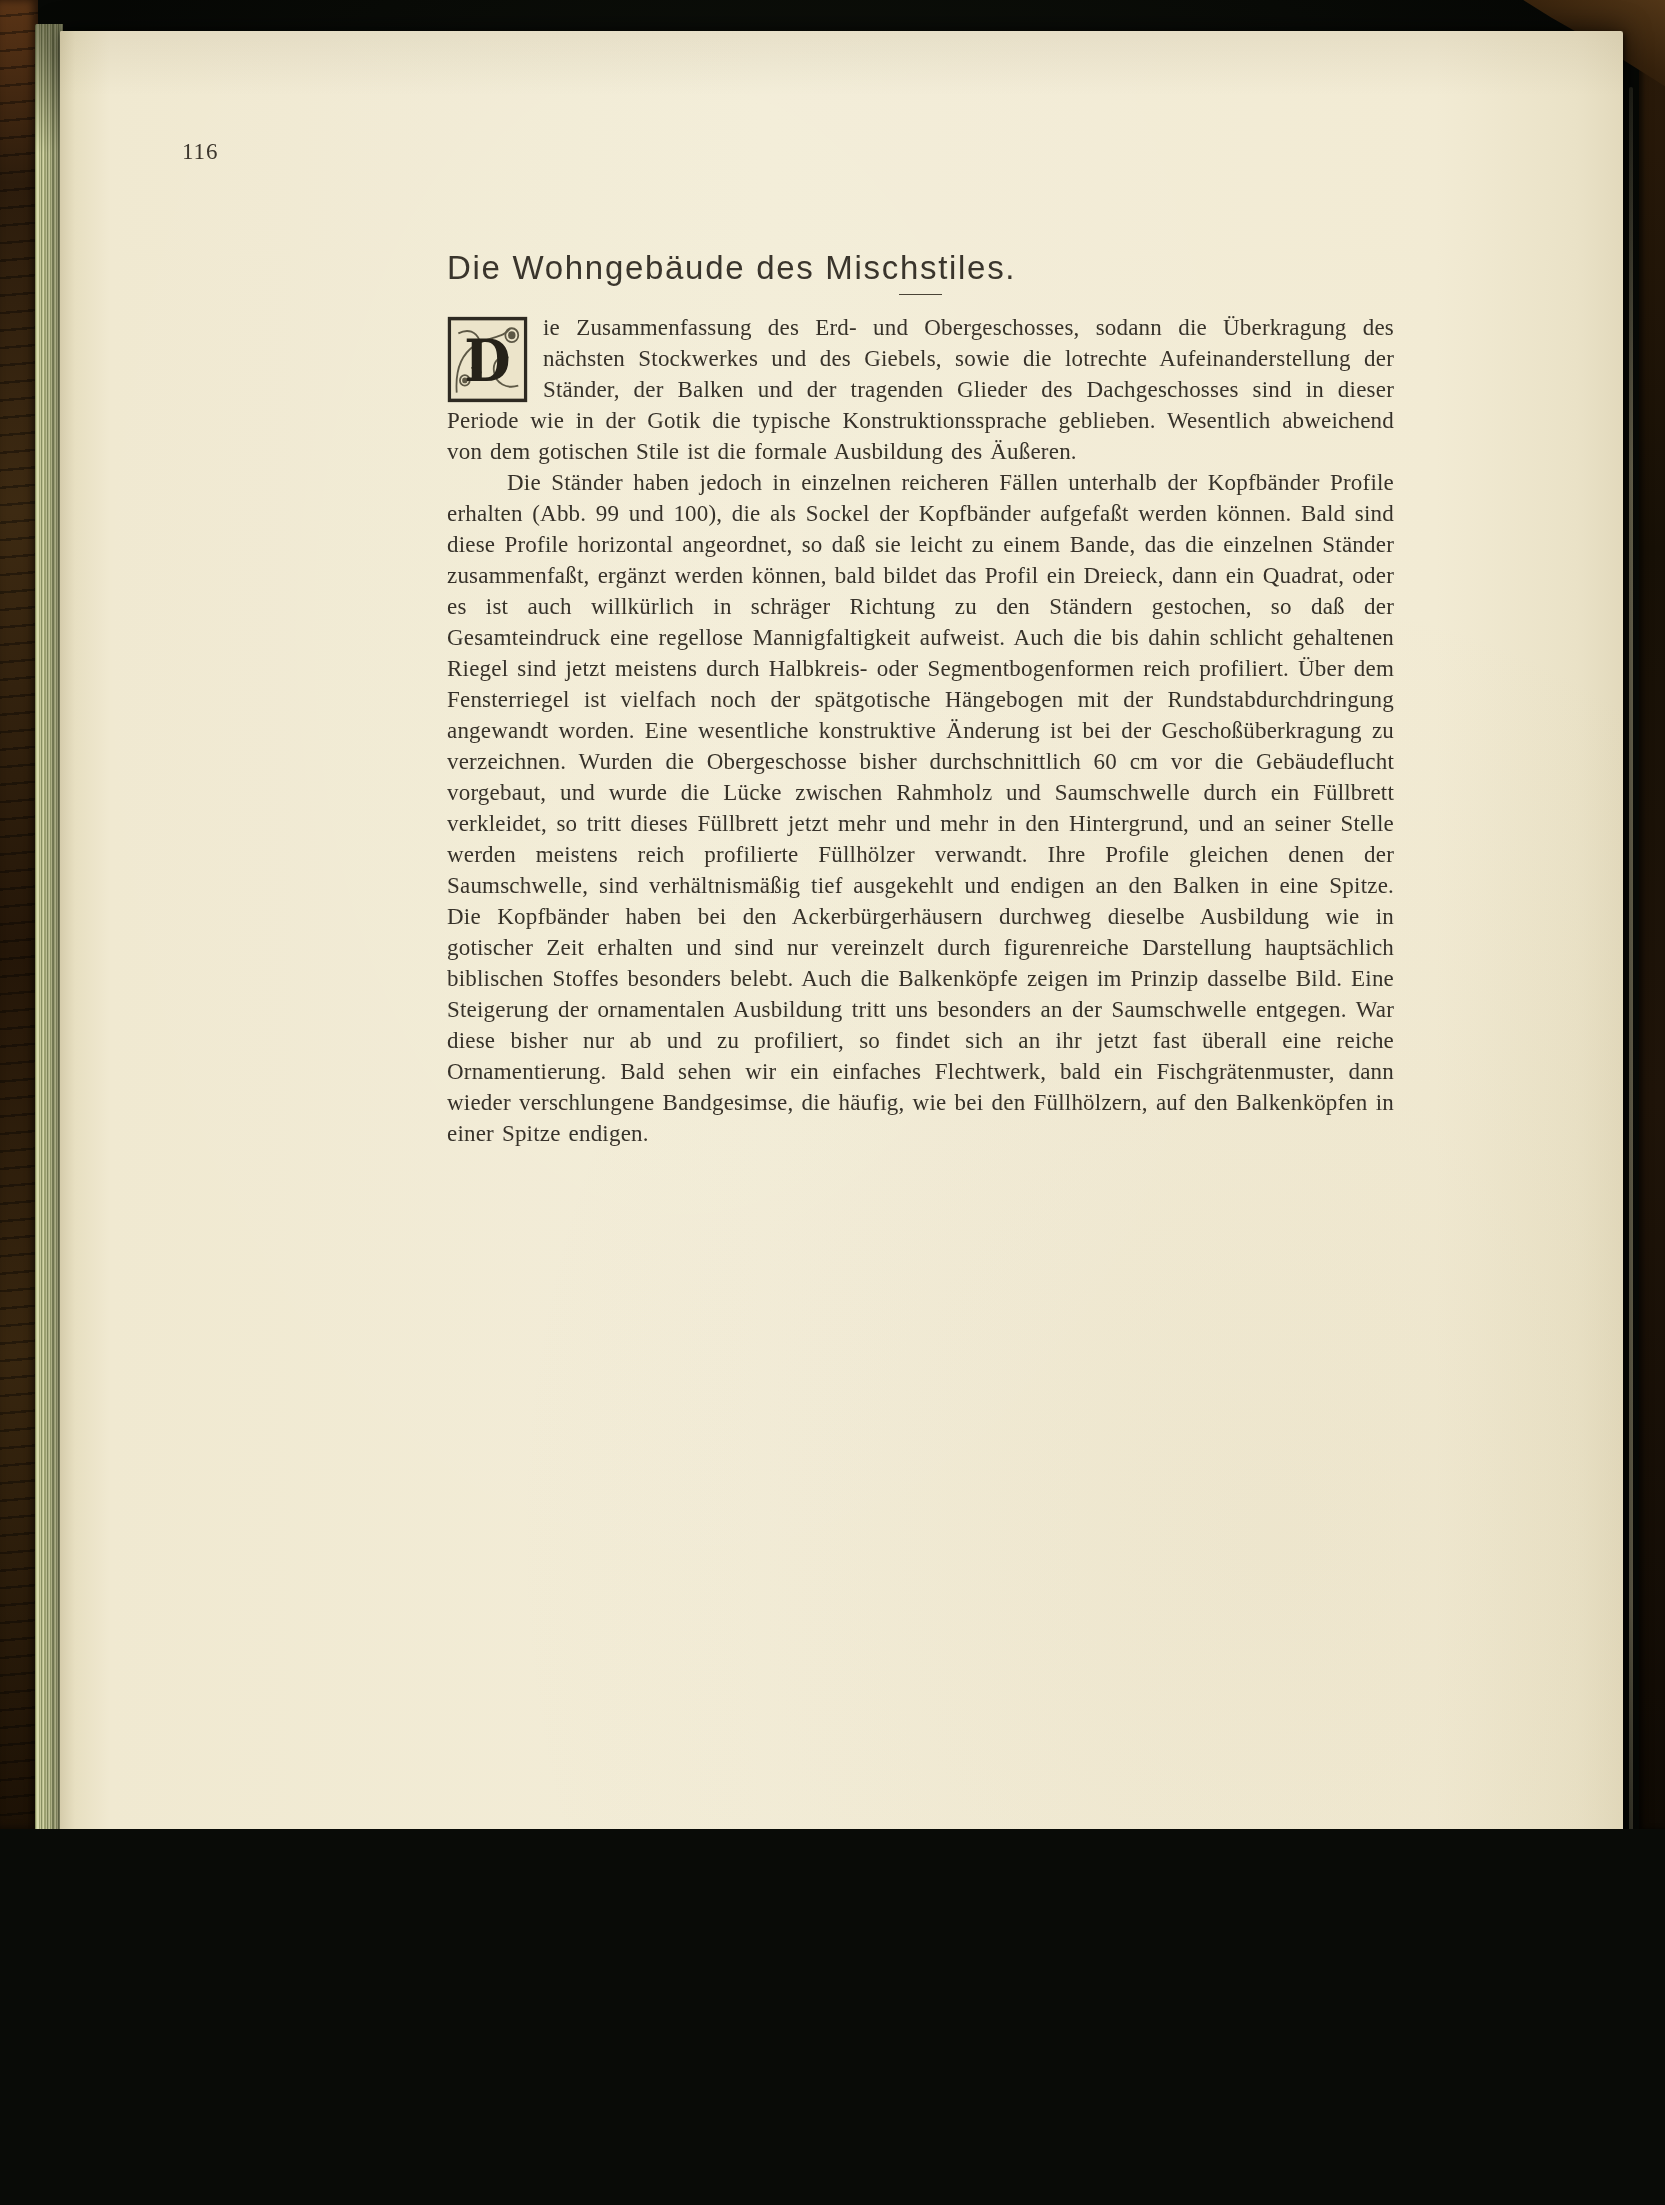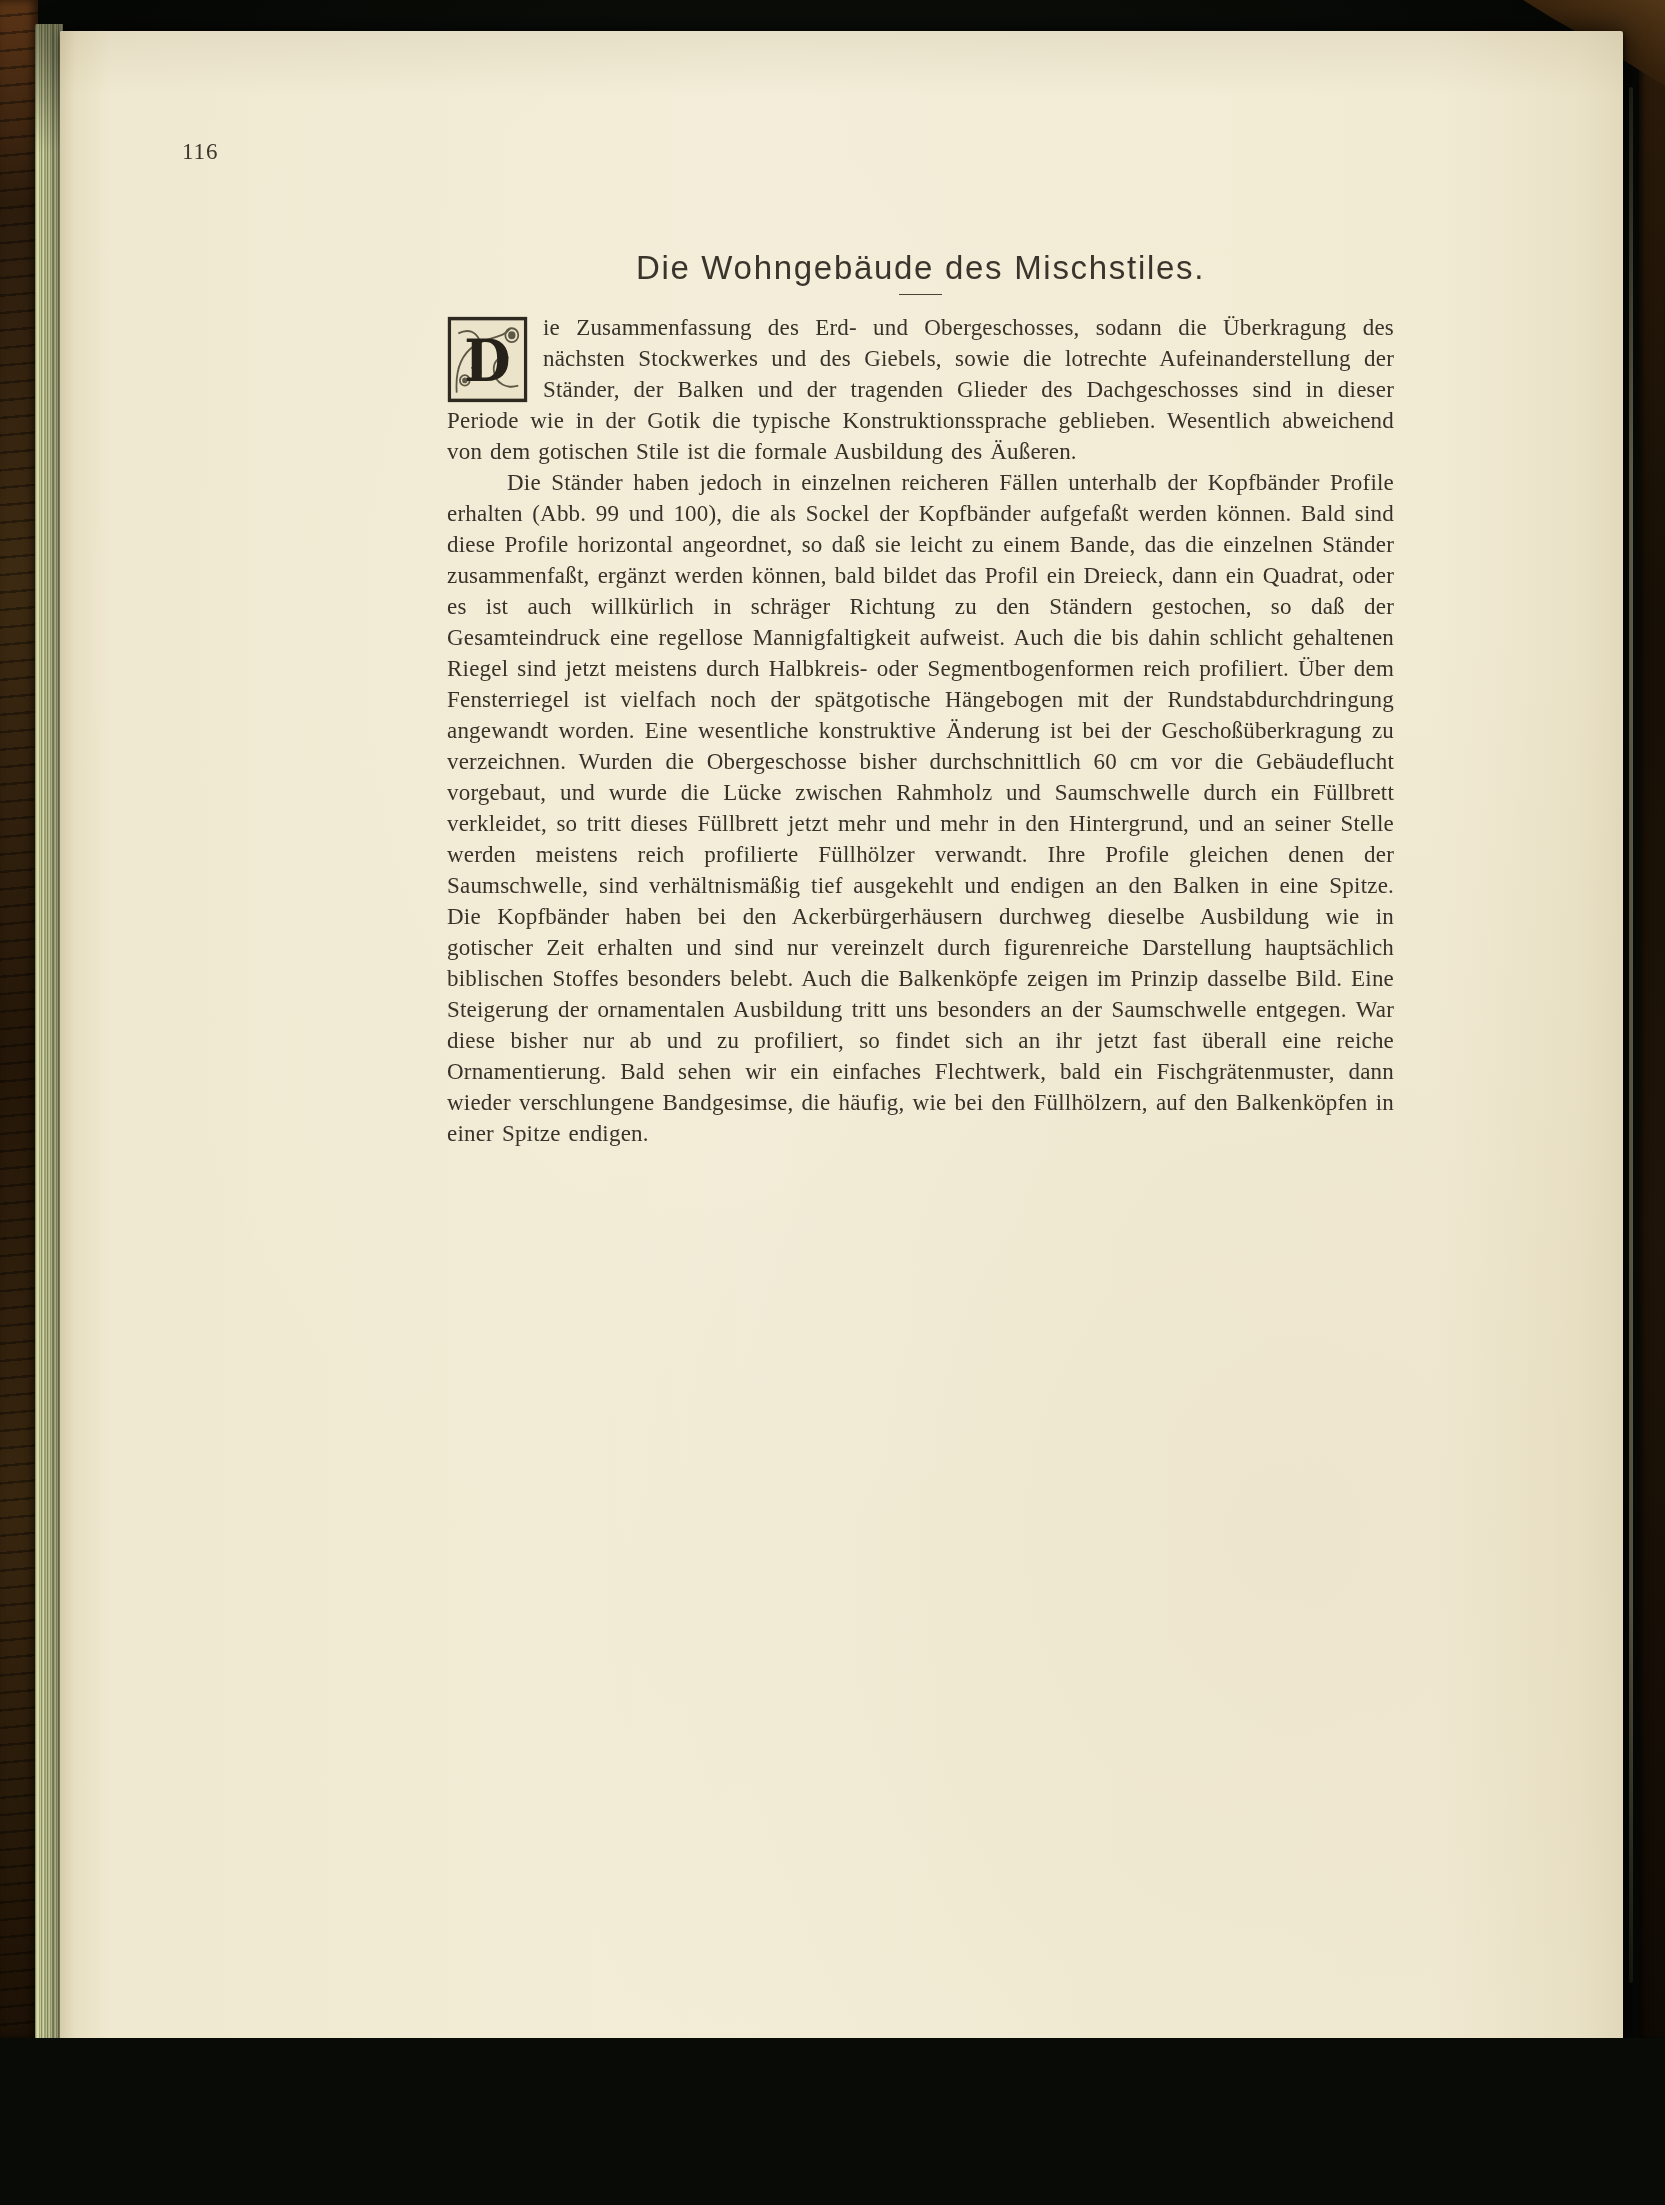--- a/index.html
+++ b/index.html
@@ -1,20 +1,20 @@
 <!DOCTYPE html>
 <html lang="de" style="font-size:9.3px"><head>
 <meta charset="utf-8">
 <style>
   * { margin:0; padding:0; box-sizing:border-box; }
   html, body { background:#090b07; }
 
   .scene {
     position:relative;
-    width:1666px; height:2038px;
+    width:1666px; height:1829px;
     background:
       radial-gradient(ellipse at 50% 45%, rgba(40,48,30,0.25), rgba(0,0,0,0.55) 85%),
       #0e110b;
     overflow:hidden;
     font-family:"Liberation Serif", serif;
     padding-left:9px;
   }
 
   
   .cover-left {
@@ -74,21 +74,21 @@
   }
 
   .content {
     position:absolute; left:387px; top:219px; width:947px;
   }
   .heading {
     font-family:"Liberation Sans", sans-serif;
     font-weight:400;
     font-size:33px; line-height:35px;
     letter-spacing:1.7px;
-    text-align:center;
+    text-align:left;
     color:#3a352c;
     white-space:nowrap;
   }
   .rule {
     width:43px; height:0;
     border-top:1.7px solid #494336;
     margin:9.3px auto 0 auto;
   }
   .body {
     margin-top:16.3px;

